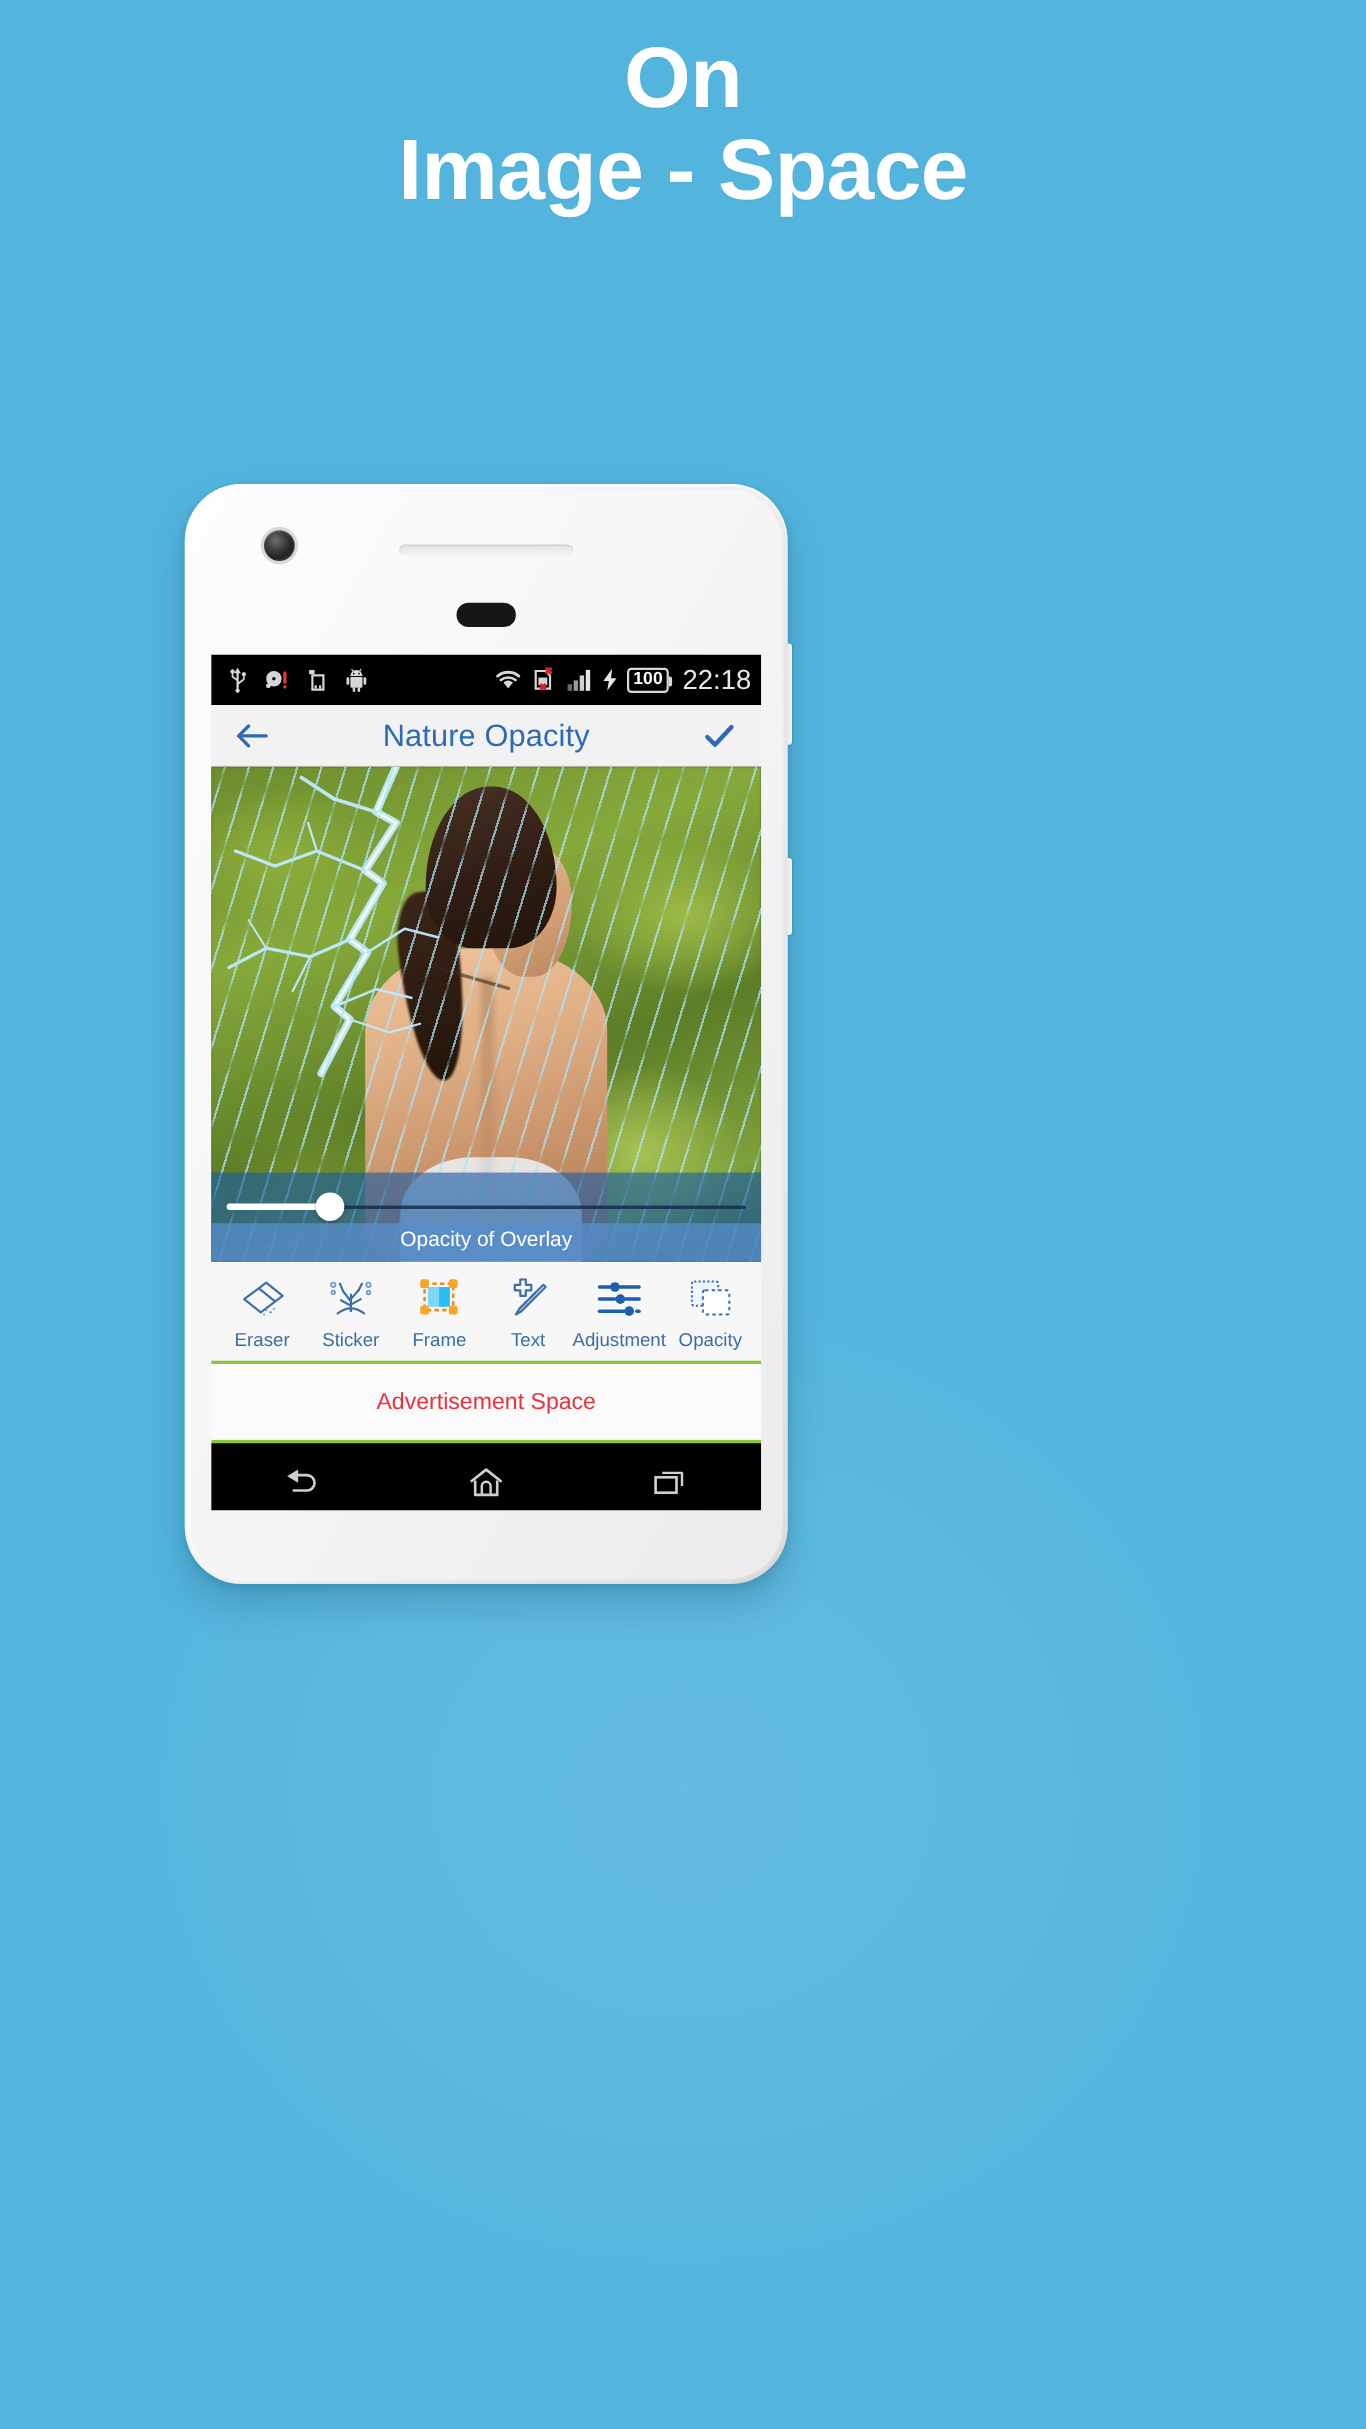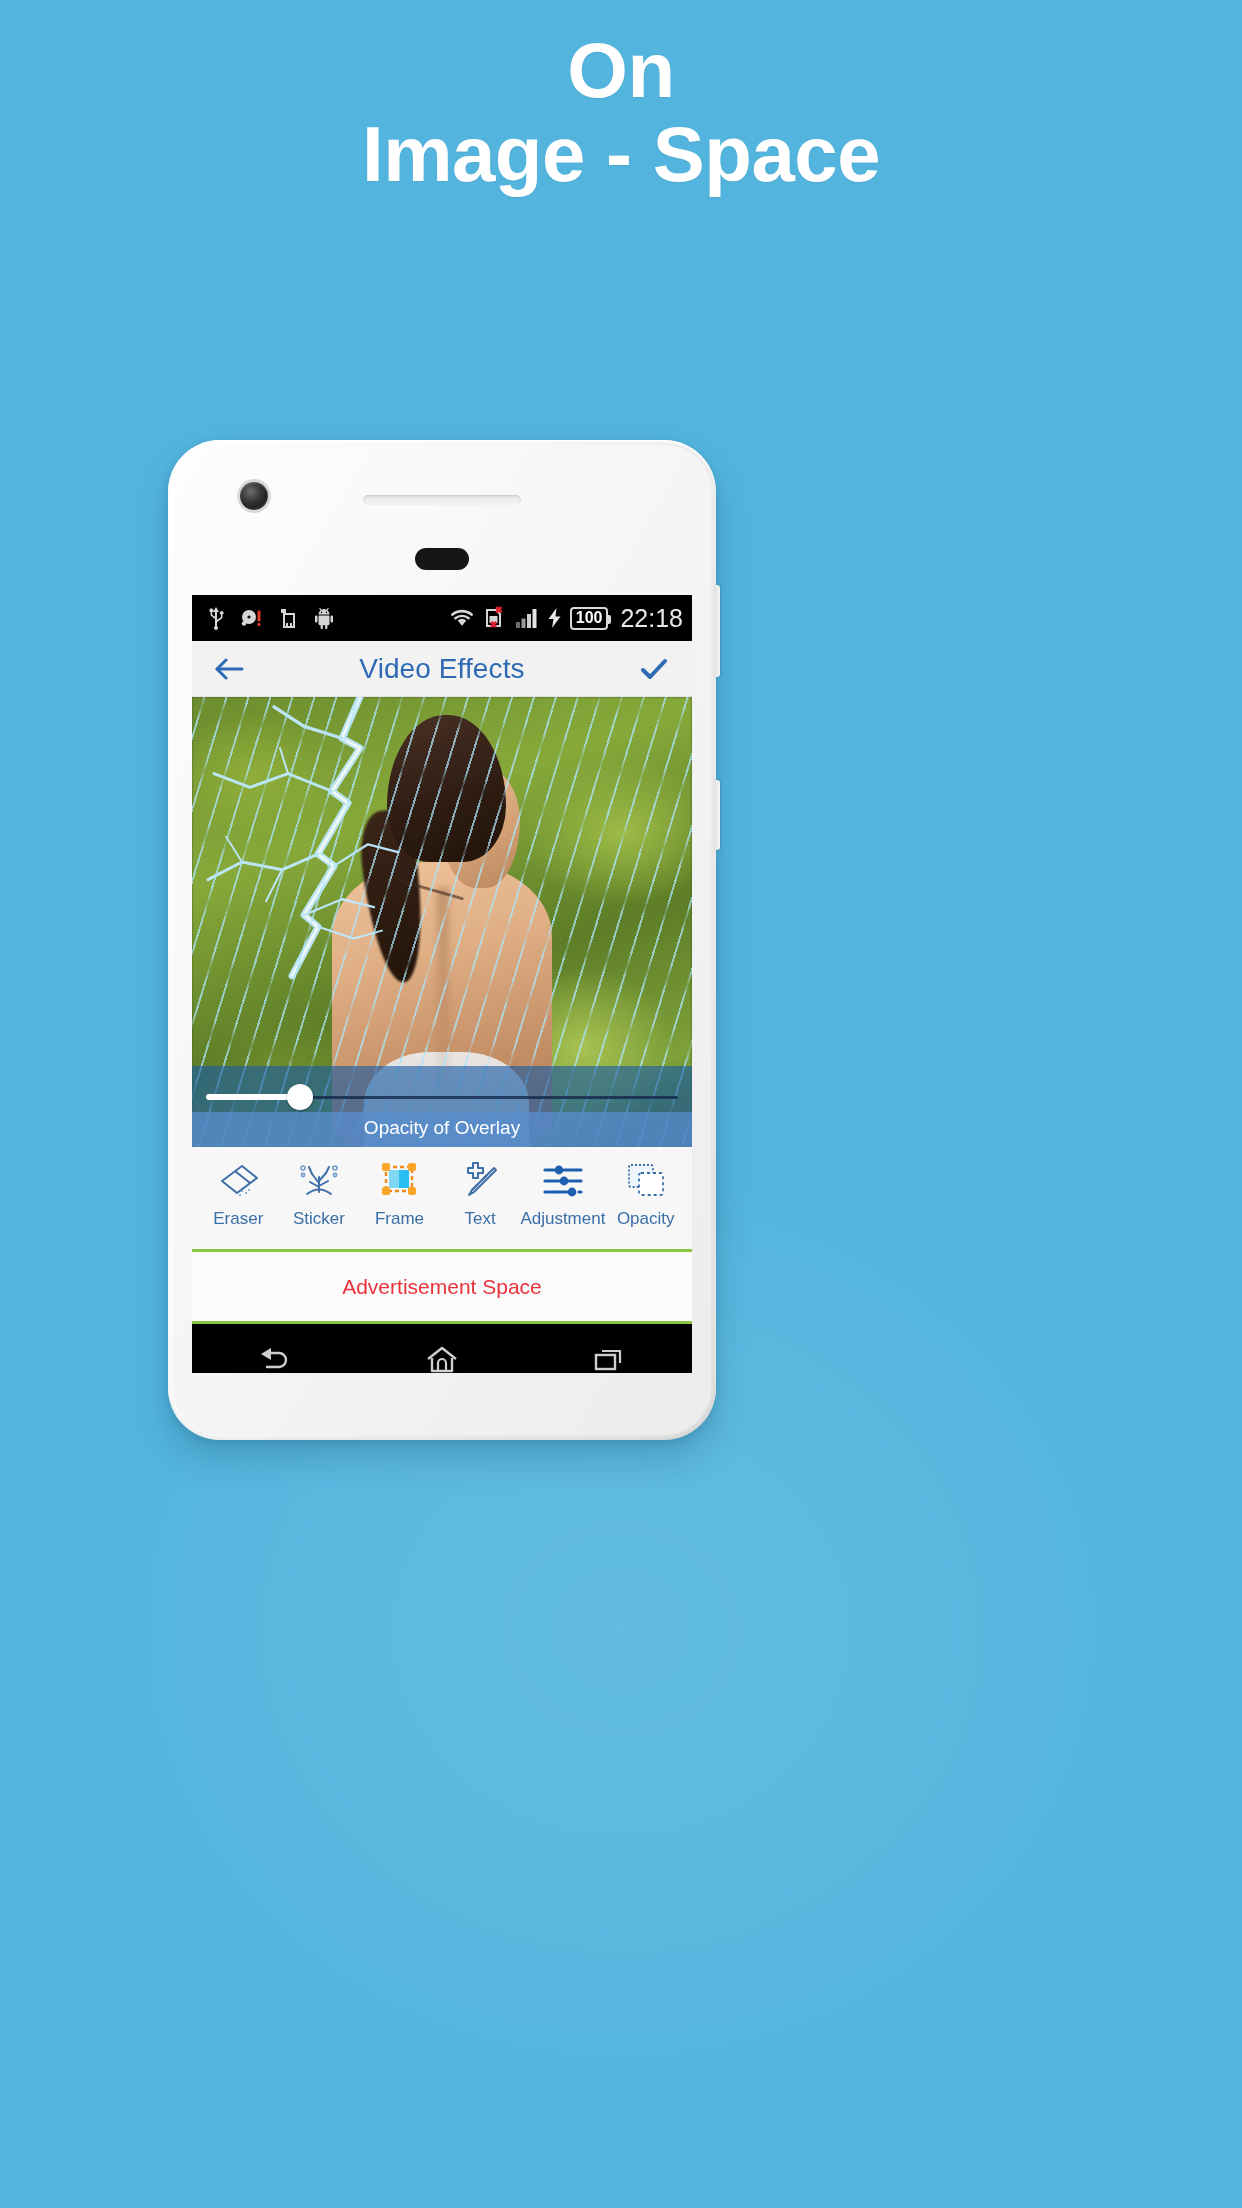--- a/index.html
+++ b/index.html
@@ -305,21 +305,21 @@
     text-align: center;
     color: #ffffff;
     font-size: 19px;
     padding: 5px 0 8px 0;
   }
 
   
   #tool-strip {
     background: #f7f7f7;
     display: flex;
-    padding: 12px 6px 20px 6px;
+    padding: 12px 6px 8px 6px;
     border-bottom: 3px solid #8cc63e;
   }
   .tool {
     flex: 1;
     display: flex;
     flex-direction: column;
     align-items: center;
     gap: 6px;
   }
   .tool-ico { height: 44px; display: flex; align-items: center; justify-content: center; }
@@ -443,21 +443,21 @@
       </div>
     </div>
 
     <div id="app-bar">
       <div class="bar-icon-btn">
         <svg width="30" height="26" viewBox="0 0 30 26">
           <path d="M2 13 H27" stroke="#2f6bb5" stroke-width="3" stroke-linecap="round"></path>
           <path d="M11 4 L2 13 L11 22" stroke="#2f6bb5" stroke-width="3" fill="none" stroke-linecap="round" stroke-linejoin="round"></path>
         </svg>
       </div>
-      <div id="app-title" style="color: rgb(47, 107, 181);">Video Effects</div>
+      <div id="app-title" style="color: rgb(47, 107, 181);">Nature Opacity</div>
       <div class="bar-icon-btn">
         <svg width="30" height="26" viewBox="0 0 30 26">
           <path d="M4 14 L11 21 L26 5" stroke="#2f6bb5" stroke-width="4" fill="none" stroke-linecap="round" stroke-linejoin="round"></path>
         </svg>
       </div>
     </div>
 
     <div id="photo-area">
       <div id="photo-bg"></div>
 

